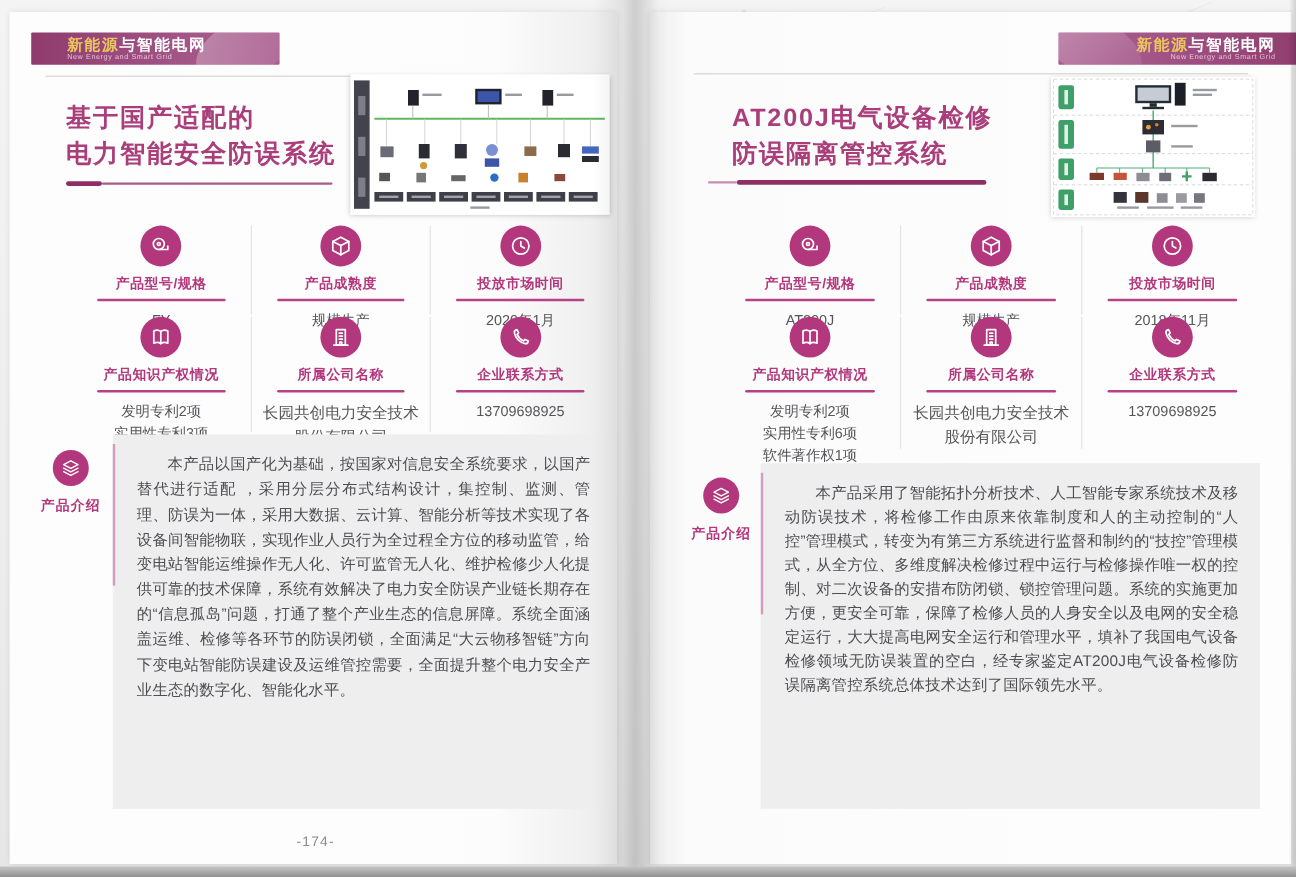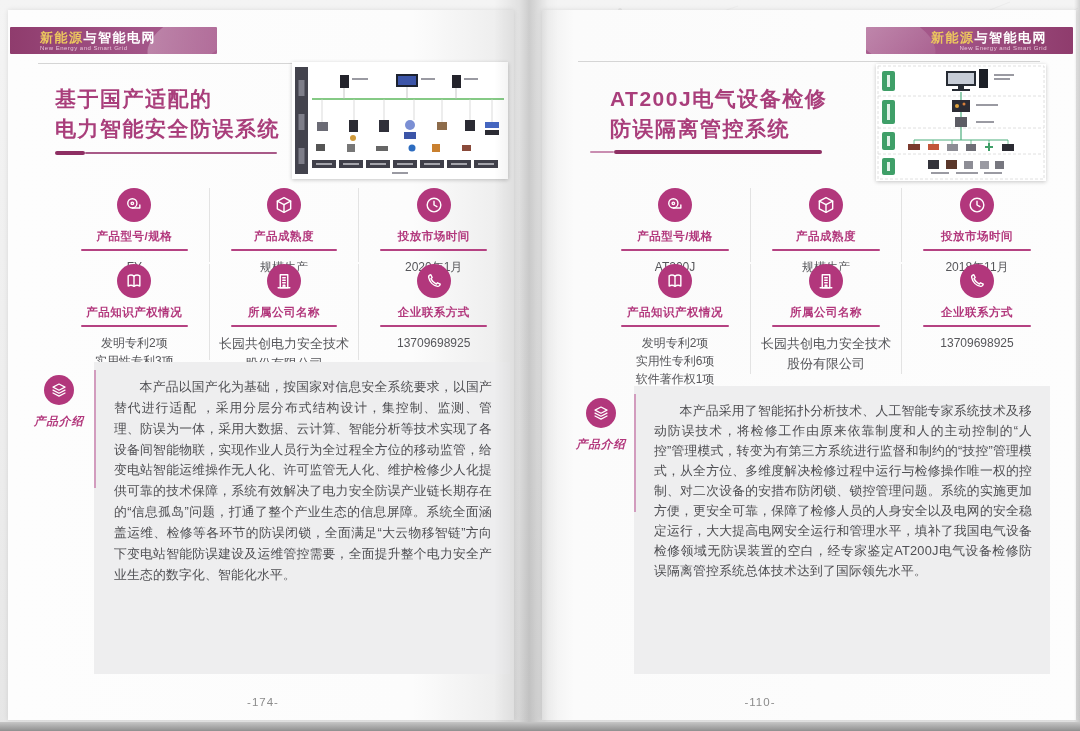--- a/index.html
+++ b/index.html
@@ -15,21 +15,21 @@
     background:linear-gradient(90deg,#eeeeee 0%,#fbfbfb 6%,#fdfdfd 100%);
     box-shadow:0 0 5px rgba(0,0,0,.10);}
   .gutter{position:absolute;left:494px;top:0;width:64px;height:731px;pointer-events:none;
     background:linear-gradient(90deg,rgba(0,0,0,0) 0%,rgba(0,0,0,.08) 40%,rgba(0,0,0,.16) 55%,rgba(0,0,0,.02) 85%,rgba(0,0,0,0) 100%);}
   .bottom-edge{position:absolute;left:0;bottom:0;width:1080px;height:9px;
     background:linear-gradient(180deg,#c6c6c6,#8f8f8f);}
   .right-edge{position:absolute;right:0;top:0;width:6px;height:731px;
     background:linear-gradient(90deg,rgba(0,0,0,0),rgba(0,0,0,.14));}
   
   .banner{position:absolute;top:27px;height:27px;width:207px;overflow:hidden;border-radius:1px;
-    background:linear-gradient(90deg,#8f3c6d,#a25487 60%,#aa5f90);}
+    background:linear-gradient(90deg,#8f3c6d,#a25487 60%,#aa5f90);margin-left:16px;}
   .banner-left{left:10px;}
   .banner-right{left:866px;background:linear-gradient(270deg,#8f3c6d,#a25487 60%,#aa5f90);}
   .swoosh{position:absolute;top:-11px;width:86px;height:48px;border-radius:50%;
     background:linear-gradient(120deg,rgba(255,255,255,.30),rgba(255,255,255,.04));}
   .banner-left .swoosh{right:-14px;transform:rotate(-24deg);}
   .banner-right .swoosh{left:-14px;transform:rotate(24deg);}
   .banner-inner{position:relative;z-index:2;padding-top:4px;}
   .banner-left .banner-inner{padding-left:30px;text-align:left;}
   .banner-right .banner-inner{padding-right:26px;text-align:right;}
   .banner-title{font-size:13px;font-weight:bold;letter-spacing:1.5px;line-height:13px;}
@@ -52,21 +52,21 @@
   .spec-cell + .spec-cell{border-left:1px solid #e3e3e3;}
   .circle-icon{width:34px;height:34px;border-radius:50%;background:#b2377c;
     display:flex;align-items:center;justify-content:center;margin:0 auto 7px;}
   .circle-icon svg{width:20px;height:20px;stroke:#fff;fill:none;stroke-width:1.7;
     stroke-linecap:round;stroke-linejoin:round;}
   .spec-label{font-size:11.5px;font-weight:bold;color:#b2377c;letter-spacing:.5px;margin-bottom:5px;}
   .spec-rule{width:78%;height:2px;background:#b54282;margin:0 auto 7px;border-radius:1px;}
   .spec-value{font-size:12px;color:#56565a;line-height:1.5;white-space:pre-line;}
   .spec-value.sm{font-size:13px;letter-spacing:0;}
   
-  .intro-badge{position:absolute;width:62px;text-align:center;font-style:italic;}
+  .intro-badge{position:absolute;width:62px;text-align:center;}
   .badge-circle{width:30px;height:30px;border-radius:50%;background:#b2377c;
     display:flex;align-items:center;justify-content:center;margin:0 auto 9px;}
   .badge-circle svg{width:18px;height:18px;stroke:#fff;fill:none;stroke-width:1.6;
     stroke-linecap:round;stroke-linejoin:round;}
   .intro-label{font-size:11.5px;font-weight:bold;color:#b2377c;letter-spacing:1px;}
   .intro-panel{position:absolute;background:#eeeeef;}
   .intro-panel::before{content:"";position:absolute;left:0;top:8px;width:2px;height:118px;background:#d29cbe;}
   .intro-text{padding:15px 18px 0 20px;font-size:12.8px;color:#4e4e52;
     text-align:justify;text-indent:2em;letter-spacing:.2px;}
   .lh-left{line-height:1.63;}
@@ -474,18 +474,17 @@
           <path d="M4 12.2 L12 16.4 L20 12.2"></path>
           <path d="M4 16 L12 20.2 L20 16"></path>
         </svg>
       </div>
     <div class="intro-label">产品介绍</div>
   </div>
   <div class="intro-panel" style="left:634px;top:386px;width:416px;height:288px;">
     <div class="intro-text lh-right">本产品采用了智能拓扑分析技术、人工智能专家系统技术及移动防误技术，将检修工作由原来依靠制度和人的主动控制的“人控”管理模式，转变为有第三方系统进行监督和制约的“技控”管理模式，从全方位、多维度解决检修过程中运行与检修操作唯一权的控制、对二次设备的安措布防闭锁、锁控管理问题。系统的实施更加方便，更安全可靠，保障了检修人员的人身安全以及电网的安全稳定运行，大大提高电网安全运行和管理水平，填补了我国电气设备检修领域无防误装置的空白，经专家鉴定AT200J电气设备检修防误隔离管控系统总体技术达到了国际领先水平。</div>
   </div>
 
-  <div class="pagenum" style="left:540px;top:696px;width:440px;">-110-</div>
 
   <div class="gutter"></div>
   <div class="right-edge"></div>
   <div class="bottom-edge"></div>
 </div>
 
 </body></html>

